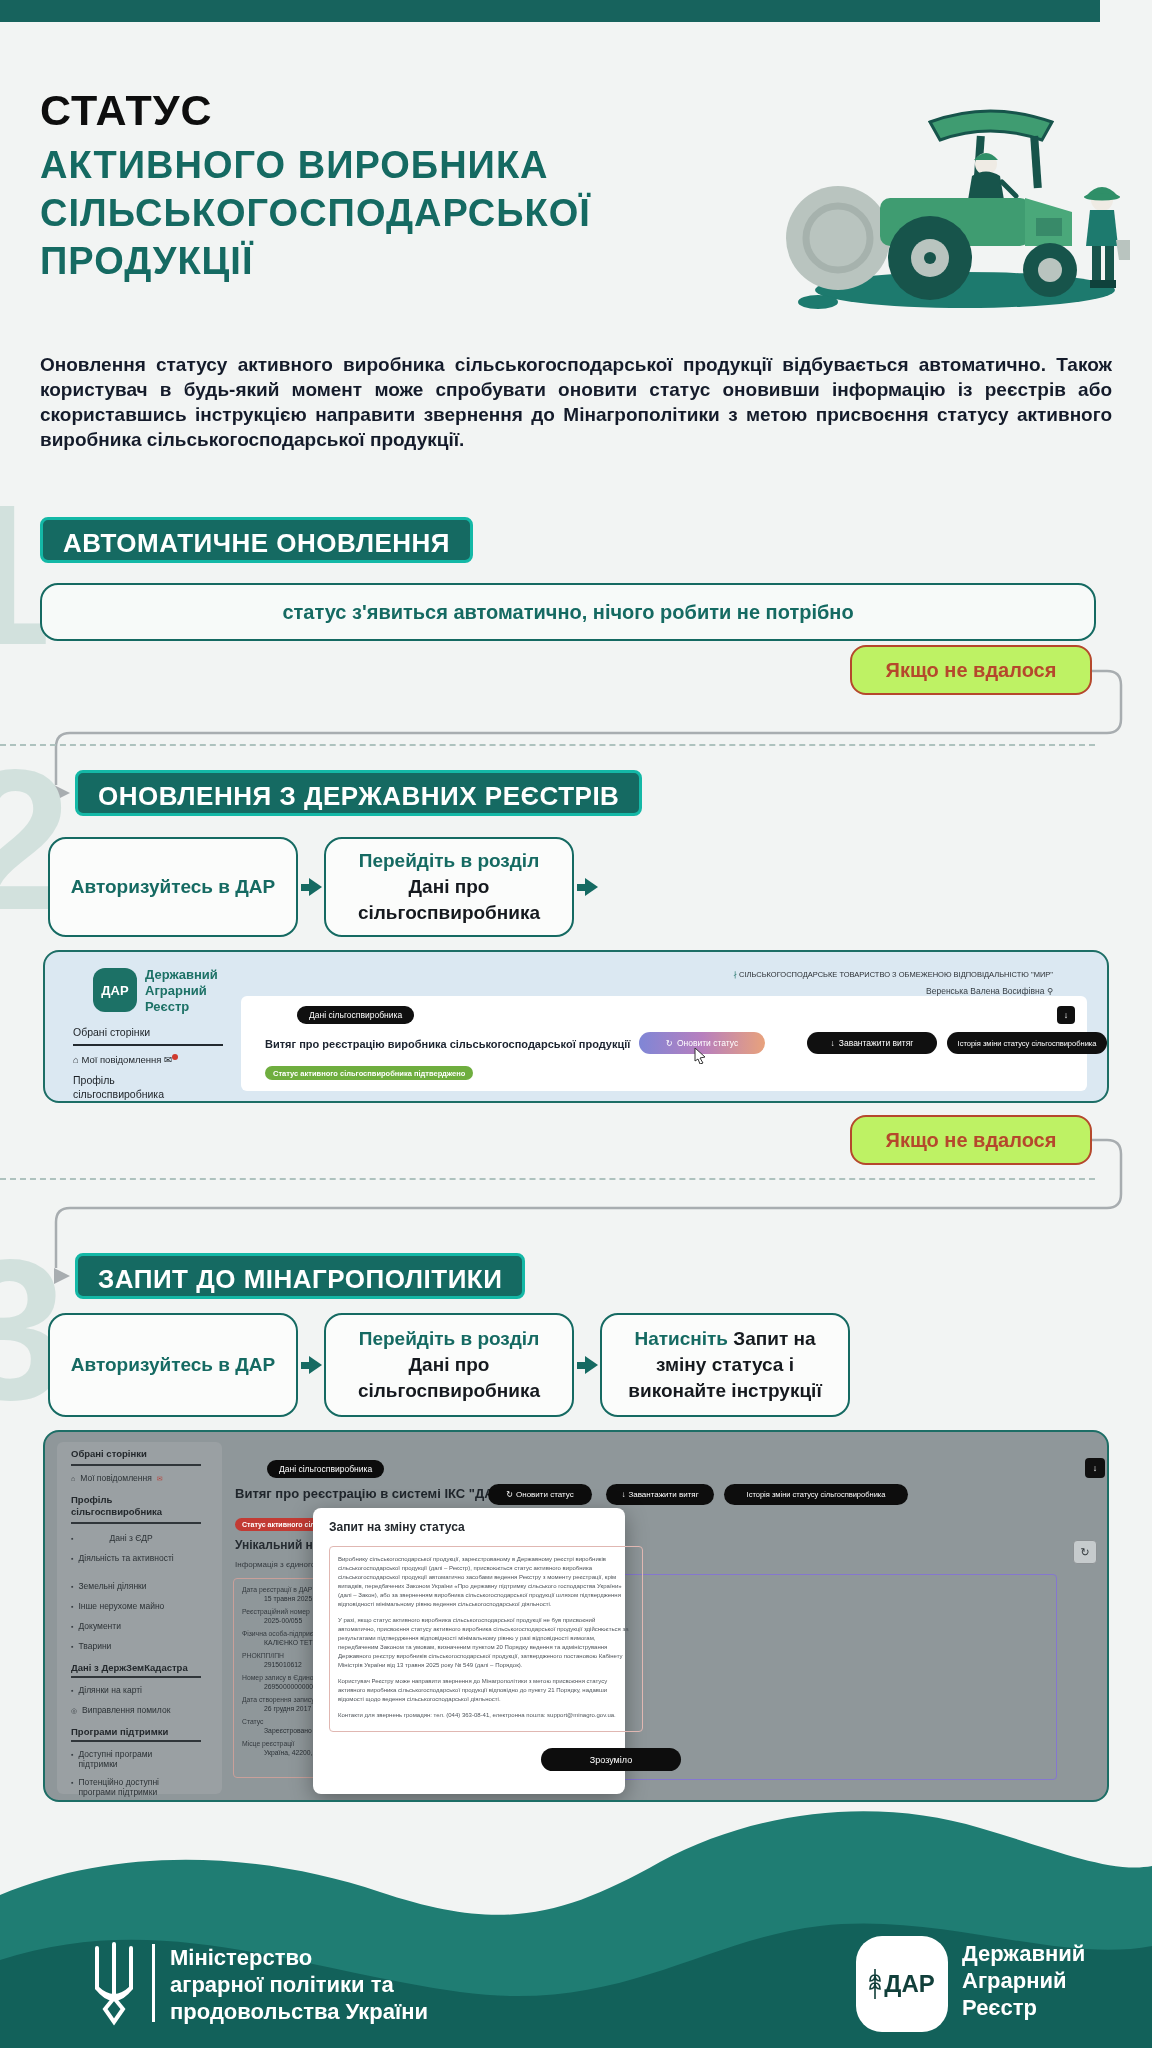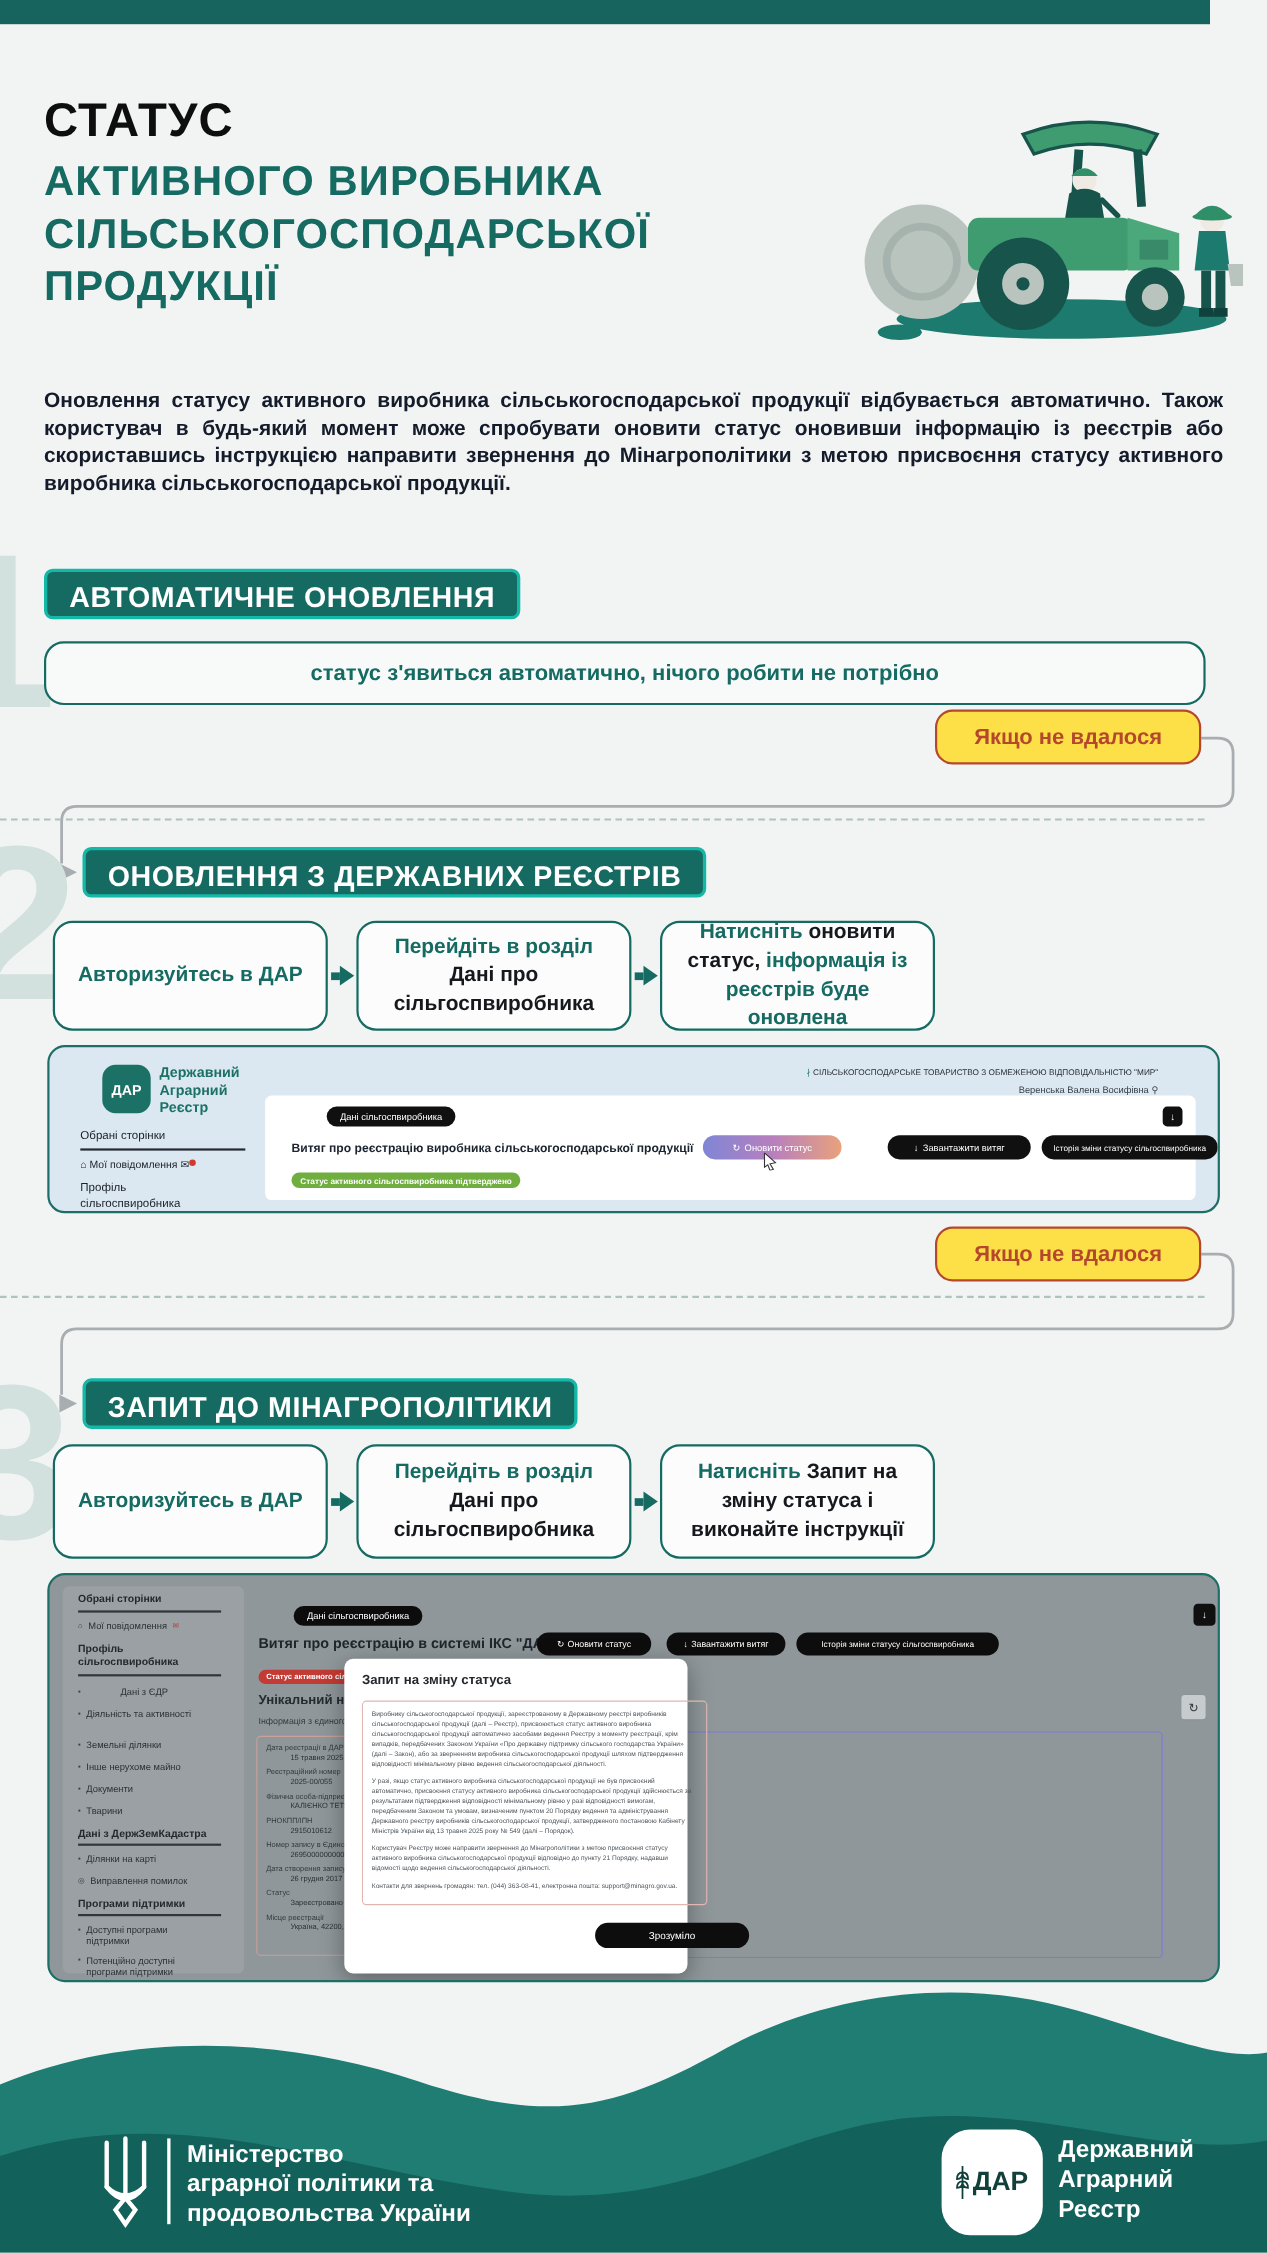--- a/index.html
+++ b/index.html
@@ -19,21 +19,21 @@
   
   .step-pill{height:46px;line-height:46px;background:#156a62;color:#fff;font-size:26px;
              font-weight:800;padding:0 20px;border-radius:8px;border:3px solid #14b8a6;
              letter-spacing:.5px;white-space:nowrap;box-sizing:border-box;}
   
   .note-box{left:40px;top:583px;width:1052px;height:54px;border:2.5px solid #156a62;
             border-radius:18px;display:flex;align-items:center;justify-content:center;
             font-size:20px;font-weight:700;color:#156a62;background:#f7faf9;}
   .fail-pill{width:242px;height:50px;border:2.5px solid #b5482c;border-radius:16px;
              display:flex;align-items:center;justify-content:center;font-size:20px;
-             font-weight:700;color:#b5482c;background:#fde047;box-sizing:border-box;}
+             font-weight:700;color:#b5482c;background:#bef264;box-sizing:border-box;}
   .dashed{height:0;border-top:2px dashed #aec2be;width:1095px;left:0;}
   
   .flow-row{display:flex;align-items:stretch;}
   .flow-box{width:250px;border:2.5px solid #156a62;border-radius:18px;background:#fbfcfb;
             display:flex;align-items:center;justify-content:center;text-align:center;
             padding:6px 12px;font-size:19px;font-weight:700;line-height:26px;box-sizing:border-box;}
   .flow-box .teal{color:#156a62;} .flow-box .dark{color:#15191e;}
   .arrow{width:26px;display:flex;align-items:center;justify-content:center;}
   .arrow::before{content:"";width:8px;height:7px;background:#156a62;}
   .arrow::after{content:"";width:0;height:0;border-top:9px solid transparent;
@@ -128,23 +128,20 @@
 <div class="abs step-pill" style="left:75px;top:770px;">ОНОВЛЕННЯ З ДЕРЖАВНИХ РЕЄСТРІВ</div>
 <div class="abs flow-row" style="left:48px;top:837px;height:100px;">
   <div class="flow-box">
     <span><span class="teal">Авторизуйтесь в ДАР</span></span>
   </div>
   <div class="arrow"></div>
   <div class="flow-box">
     <span><span class="teal">Перейдіть в розділ </span><span class="dark">Дані про сільгоспвиробника</span></span>
   </div>
   <div class="arrow"></div>
-  <div class="flow-box">
-    <span><span class="teal">Натисніть </span><span class="dark">оновити статус,</span><span class="teal"> інформація із реєстрів буде оновлена</span></span>
-  </div>
 </div>
 
 <div class="abs shot shot2">
   <div class="abs" style="left:48px;top:16px;width:44px;height:44px;background:#1c7166;border-radius:12px;display:flex;align-items:center;justify-content:center;">
     <span style="color:#fff;font-size:13px;font-weight:800;">ДАР</span>
   </div>
   <div class="abs s2-brand" style="left:100px;top:15px;">
     <div>Державний</div>
     <div>Аграрний</div>
     <div>Реєстр</div>

